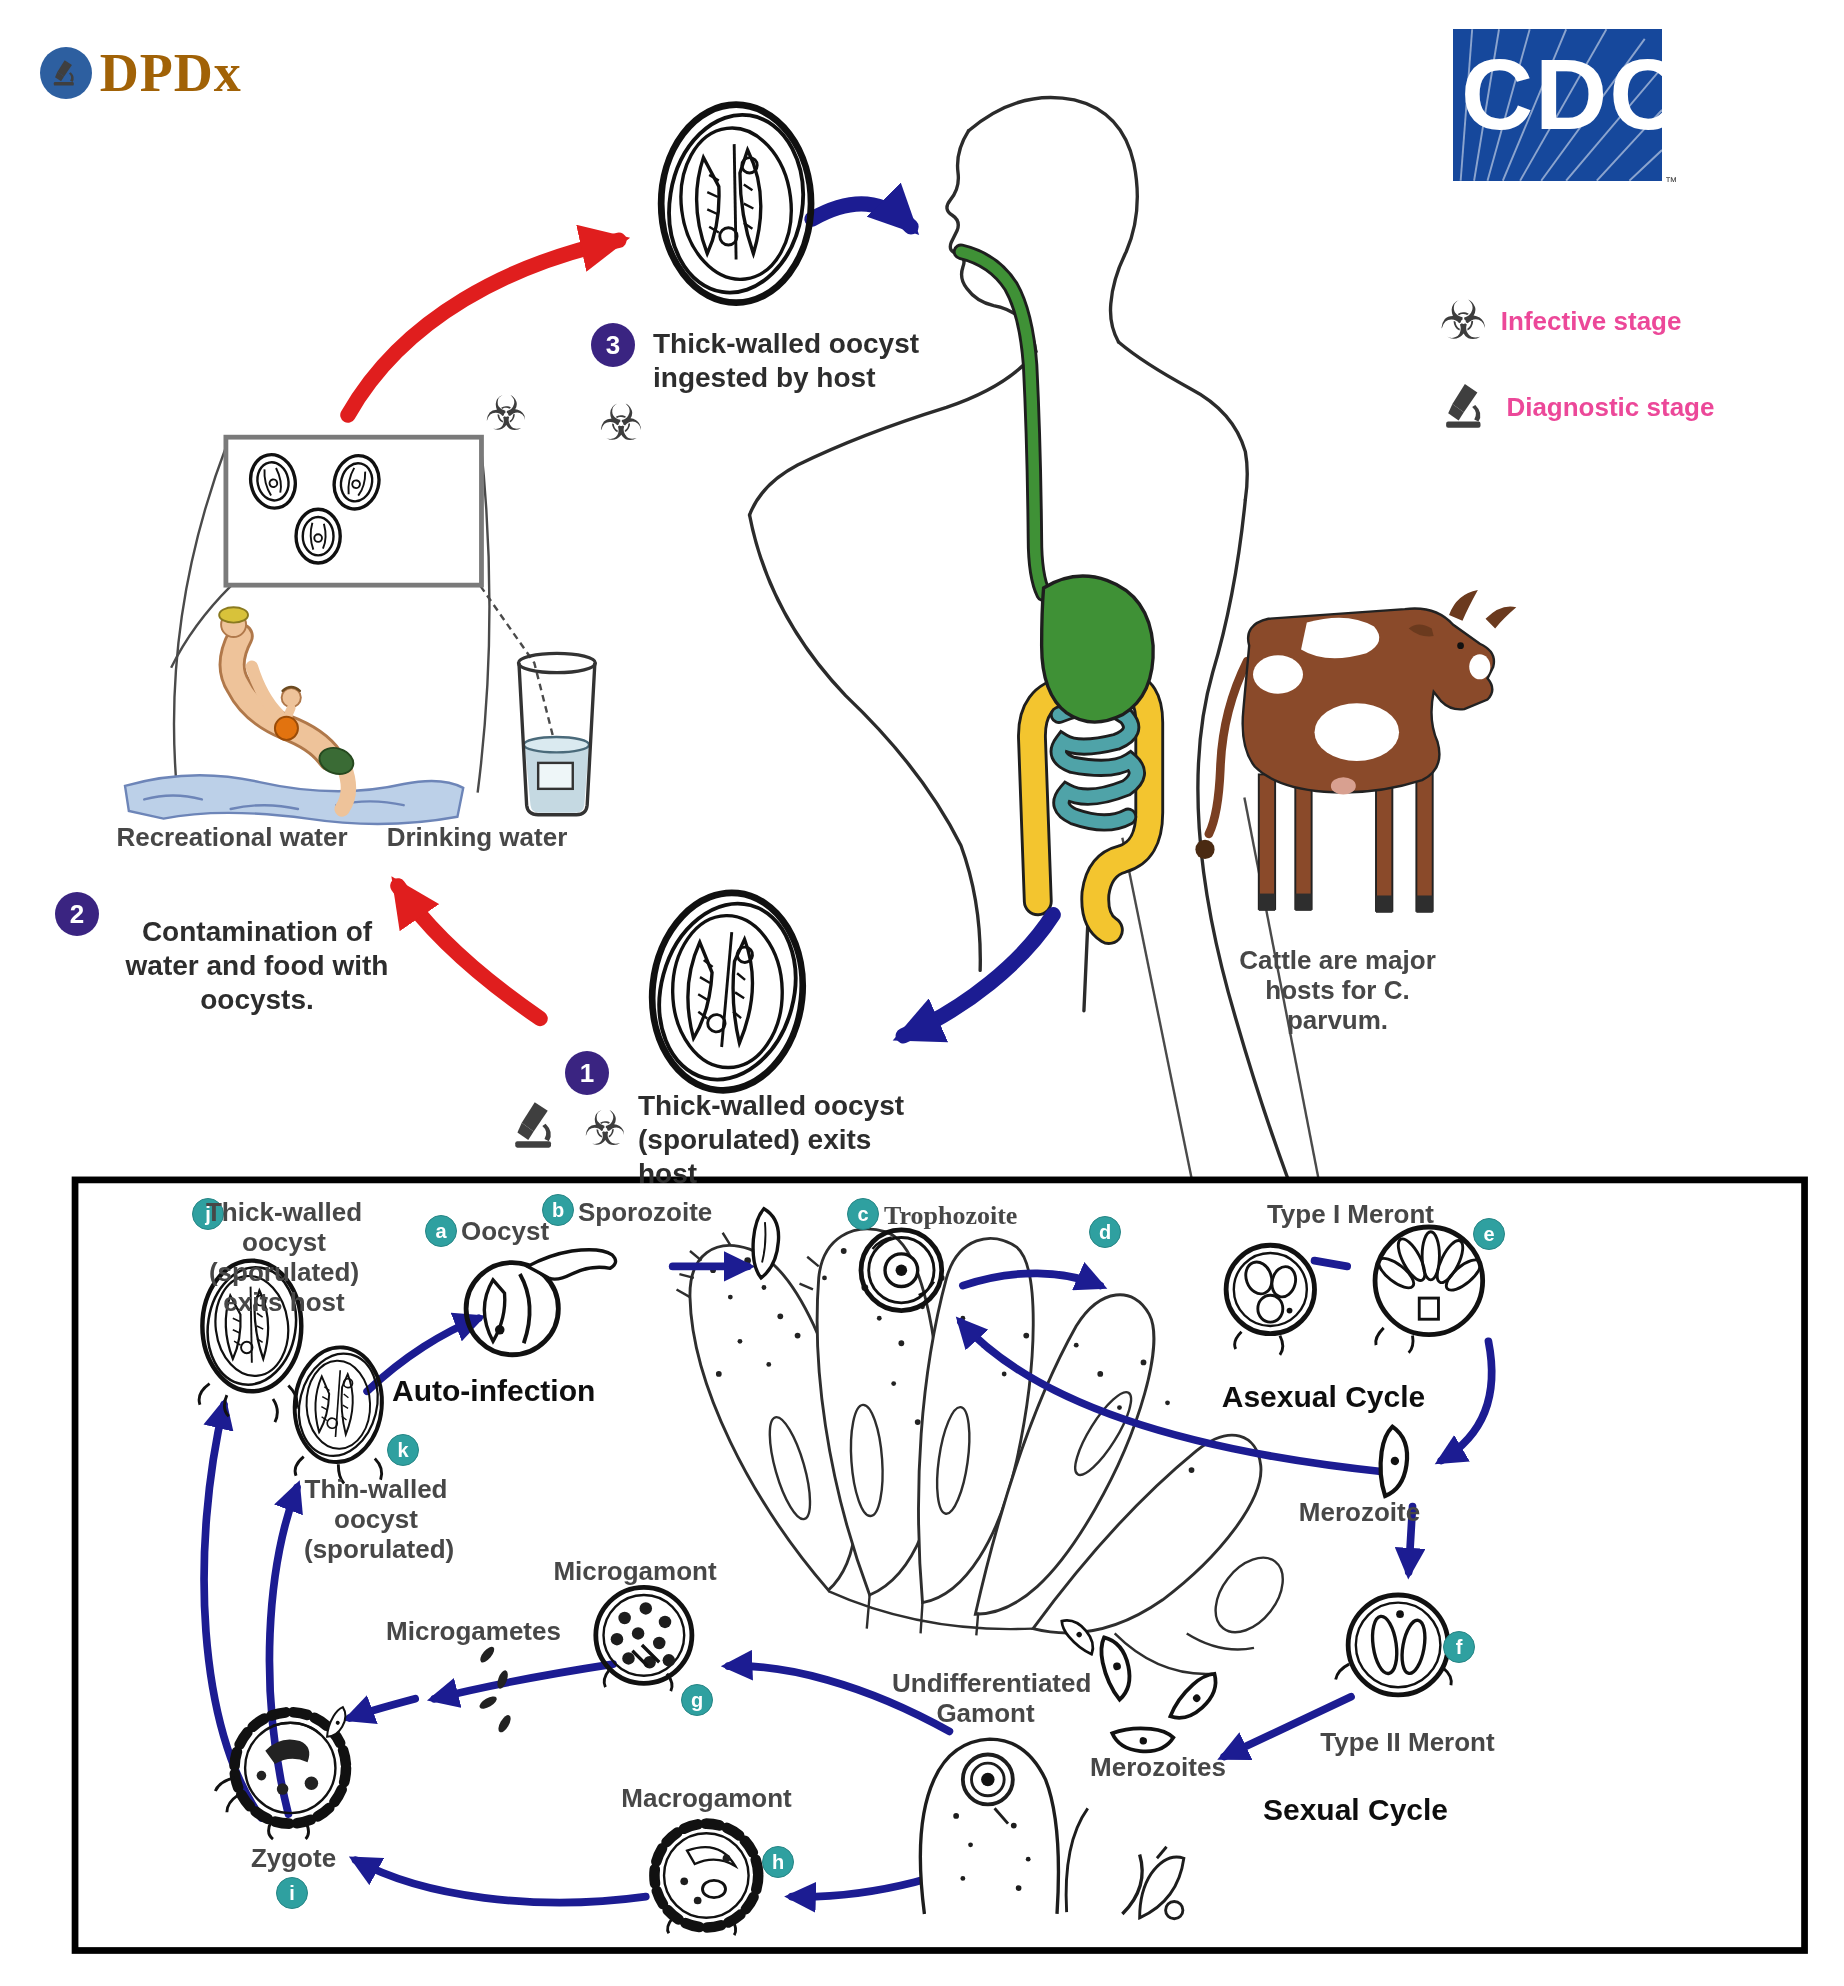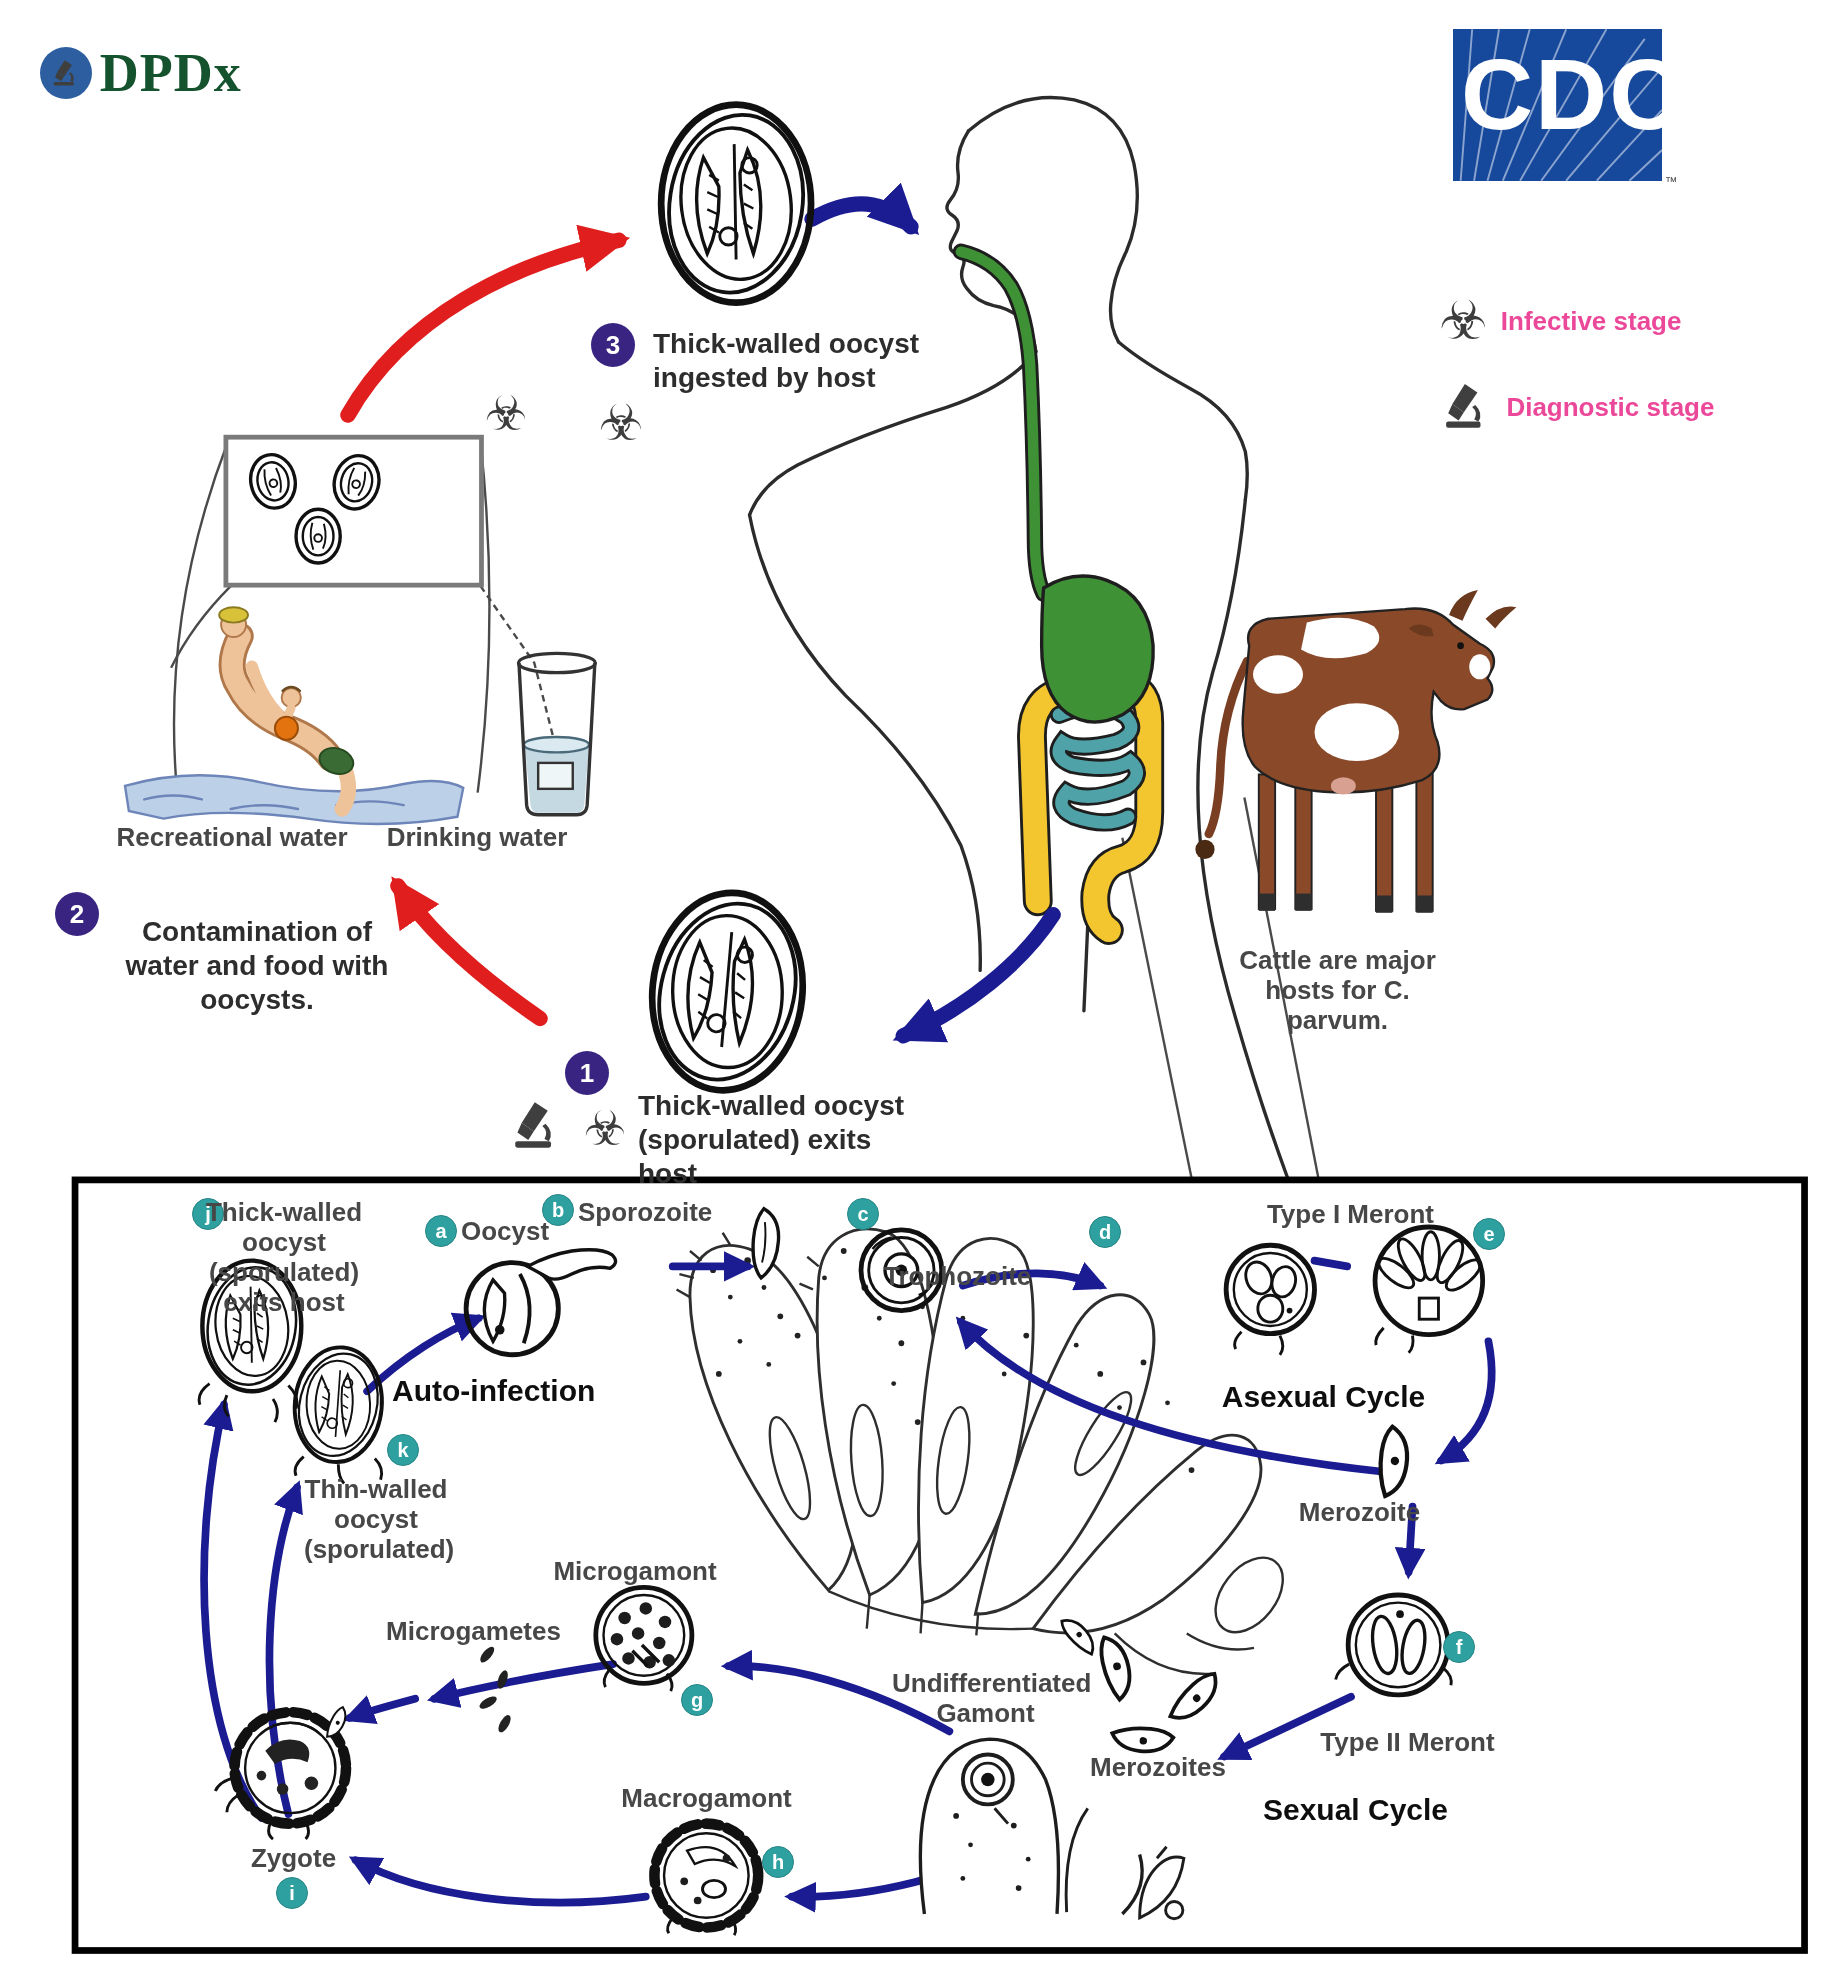--- a/index.html
+++ b/index.html
@@ -16,21 +16,21 @@
   .numbadge{position:absolute;width:44px;height:44px;border-radius:50%;background:#3a2481;
          color:#fff;font-weight:700;font-size:26px;display:flex;align-items:center;justify-content:center;
          transform:translate(-50%,-50%);}
   .bio{position:absolute;font-family:"DejaVu Sans",sans-serif;color:#3d3d3d;line-height:1;transform:translate(-50%,-50%);}
   .scope{position:absolute;transform:translate(-50%,-50%);}
   #title{position:absolute;left:538px;top:29px;width:634px;text-align:center;font-size:45px;color:#141414;}
   #title .it{font-style:italic;font-weight:700;}
   #title .rm{font-weight:700;}
   #dpdx{position:absolute;left:40px;top:42px;display:flex;align-items:center;gap:7.7px;}
   #dpdx .circ{width:52px;height:52px;border-radius:50%;background:#2d5fa0;display:flex;align-items:center;justify-content:center;}
-  #dpdx .txt{font-family:"Liberation Serif",serif;font-weight:700;font-size:54px;color:#14532d;letter-spacing:1px;}
+  #dpdx .txt{font-family:"Liberation Serif",serif;font-weight:700;font-size:54px;color:#a16207;letter-spacing:1px;}
   #cdc{position:absolute;left:1453px;top:29px;width:209px;height:152px;background:#16489c;overflow:hidden;}
   #cdc .cdctxt{position:absolute;left:0;top:7.7px;width:100%;text-align:center;color:#fff;font-weight:700;
                font-size:100px;letter-spacing:1.9px;font-family:"Liberation Sans",sans-serif;padding-left:8px;}
   #cdc-tm{position:absolute;left:1665px;top:175px;font-size:12.5px;color:#444;}
   .legend-row{position:absolute;display:flex;align-items:center;gap:13.4px;}
   .legend-txt{font-weight:700;font-size:26px;color:#ec4899;}
 </style>
 </head>
 <body>
 
@@ -437,21 +437,21 @@
 <div class="badge" style="left:1489px;top:1234px;">e</div>
 <div class="badge" style="left:403px;top:1450px;">k</div>
 <div class="badge" style="left:1459px;top:1647px;">f</div>
 <div class="badge" style="left:697px;top:1700px;">g</div>
 <div class="badge" style="left:778px;top:1862px;">h</div>
 <div class="badge" style="left:292px;top:1893px;">i</div>
 
 <div class="lbl" style="left:188px;top:1197px;width:192px;">Thick-walled oocyst (sporulated) exits host</div>
 <div class="lbl left" style="left:461px;top:1216px;width:125px;">Oocyst</div>
 <div class="lbl left" style="left:578px;top:1197px;width:163px;">Sporozoite</div>
-<div class="lbl left" style="left:884px;top:1261px;width:183px;">Trophozoite</div>
+<div class="lbl left" style="left:884px;top:1201px;width:183px;font-family:Liberation Serif, serif;">Trophozoite</div>
 <div class="lbl" style="left:1247px;top:1199px;width:187px;text-align:right;">Type I Meront</div>
 <div class="hdr" style="left:392px;top:1374px;width:231px;text-align:left;">Auto-infection</div>
 <div class="hdr" style="left:1218px;top:1380px;width:211px;">Asexual Cycle</div>
 <div class="lbl" style="left:1278px;top:1497px;width:163px;">Merozoite</div>
 <div class="lbl" style="left:1316px;top:1727px;width:183px;">Type II Meront</div>
 <div class="lbl" style="left:1074px;top:1752px;width:168px;">Merozoites</div>
 <div class="hdr" style="left:1245px;top:1793px;width:221px;">Sexual Cycle</div>
 <div class="lbl" style="left:892px;top:1668px;width:187px;">Undifferentiated Gamont</div>
 <div class="lbl" style="left:546px;top:1556px;width:178px;">Microgamont</div>
 <div class="lbl" style="left:382px;top:1616px;width:183px;">Microgametes</div>

